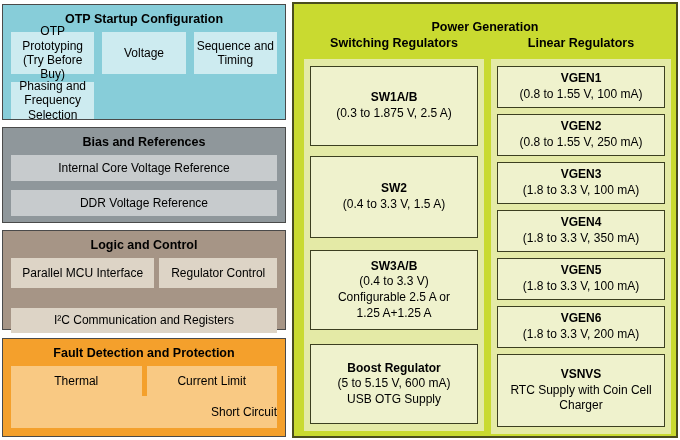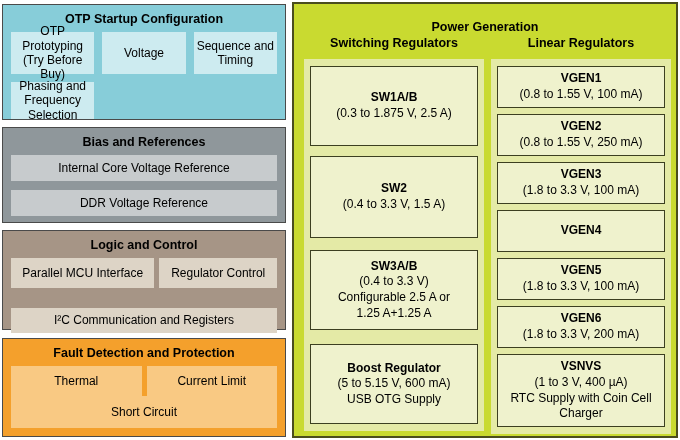--- a/index.html
+++ b/index.html
@@ -29,21 +29,21 @@
   .logic-row{display:flex;gap:5px;margin-bottom:7px;}
   .logic-row .cell.wide{flex:1.22;height:30px;}
   .logic-row .cell.narrow{flex:1;height:30px;}
   .block-logic .cell-full{height:25px;margin-top:20px;}
 
   .block-fault{height:99px;background:#F4A02C;}
   .block-fault .cell{background:#F9C983;}
   .fault-body{padding:0 8px;}
   .fault-row{display:flex;gap:5px;}
   .fault-row .cell{flex:1;height:30px;}
-  .block-fault .cell-full{height:32px;}
+  .block-fault .cell-full{height:32px;align-items:flex-end;}
 
   
   .power{
     position:absolute;left:292px;top:2px;width:386px;height:436px;
     box-sizing:border-box;background:#C9DA30;border:2px solid #4a4d1e;
   }
   .power-title{text-align:center;font-weight:bold;font-size:12.5px;padding-top:16px;}
   .reg-col{position:absolute;top:32px;width:180px;}
   .col-switching{left:10px;}
   .col-linear{left:197px;}
@@ -176,32 +176,32 @@
         <div class="reg-cell">
           <div class="reg-name">VGEN2</div>
           <div>(0.8 to 1.55 V, 250 mA)</div>
         </div>
         <div class="reg-cell">
           <div class="reg-name">VGEN3</div>
           <div>(1.8 to 3.3 V, 100 mA)</div>
         </div>
         <div class="reg-cell">
           <div class="reg-name">VGEN4</div>
+          <div>(1.8 to 3.3 V, 350 mA)</div>
         </div>
         <div class="reg-cell">
           <div class="reg-name">VGEN5</div>
           <div>(1.8 to 3.3 V, 100 mA)</div>
         </div>
         <div class="reg-cell">
           <div class="reg-name">VGEN6</div>
           <div>(1.8 to 3.3 V, 200 mA)</div>
         </div>
         <div class="reg-cell vsnvs">
           <div class="reg-name">VSNVS</div>
-          <div>(1 to 3 V, 400 µA)</div>
           <div>RTC Supply with Coin Cell</div>
           <div>Charger</div>
         </div>
       </div>
     </div>
   </div>
 
 </div>
 
 </body></html>

